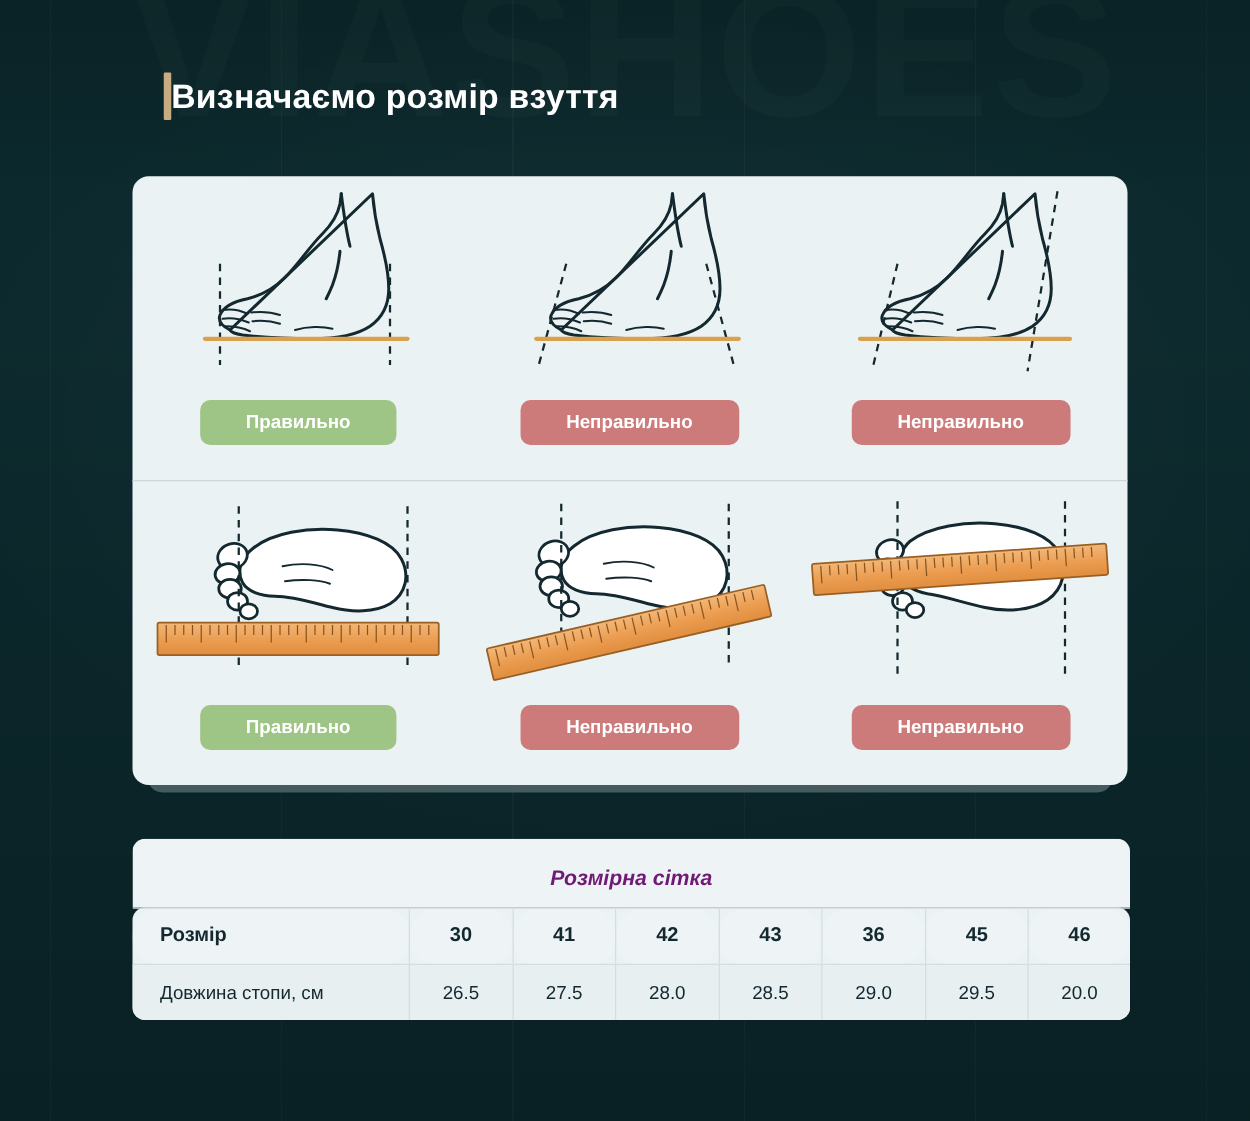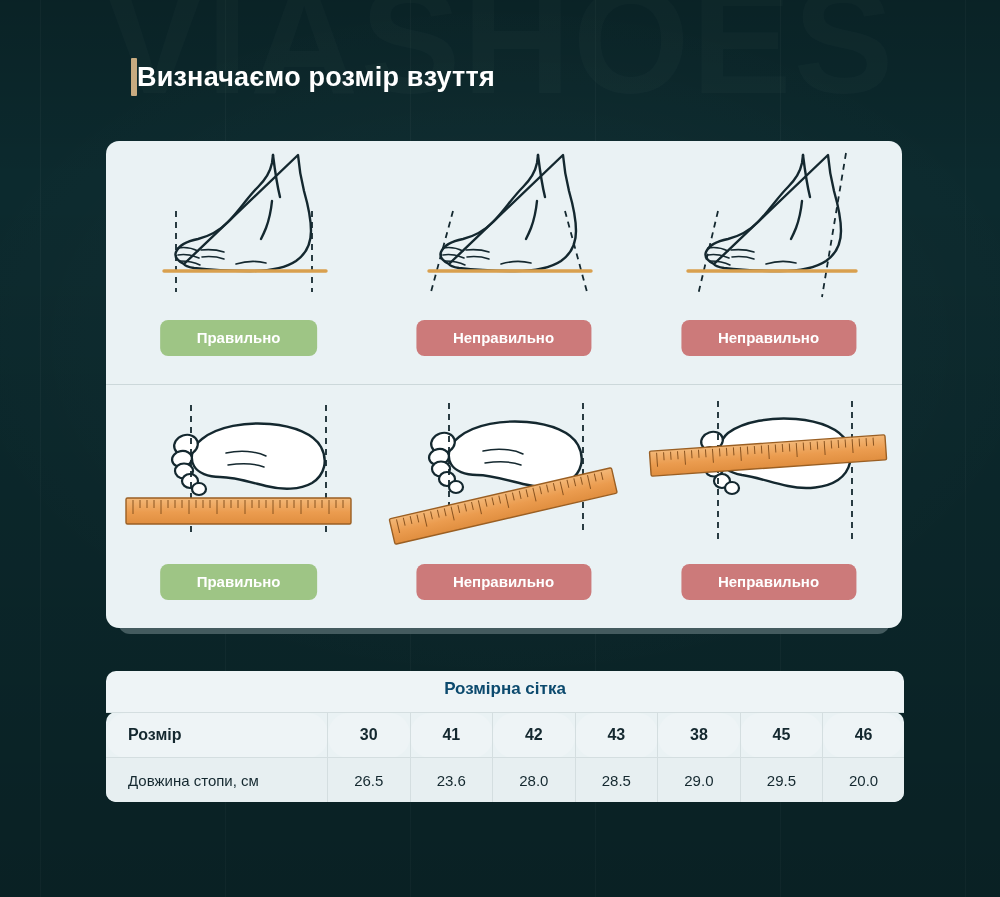--- a/index.html
+++ b/index.html
@@ -151,23 +151,24 @@
     background: #eaf2f4;
     border-radius: 10px;
     overflow: hidden;
     border-collapse: collapse;
     color: #14282f;
   }
   #size-table caption {
     caption-side: top;
     font-size: 17px;
     font-weight: 700;
-    padding: 8px 0 13px;
+    padding: 22px 0 13px;
     background: #eef4f6;
-    color: #0c4a6e;
+    color: #701a75;
+    font-style: italic;
   }
   #size-table td {
     border-top: 1px solid #d4dee0;
     border-right: 1px solid #d4dee0;
     height: 42px;
     text-align: center;
     font-size: 15px;
   }
   #size-table td:last-child { border-right: none; }
   #size-table .row-label {
@@ -484,28 +485,28 @@
 
 <table id="size-table">
   <caption>Розмірна сітка</caption>
   <tbody>
     <tr class="sizes">
       <td class="row-label">Розмір</td>
       <td>30</td>
       <td>41</td>
       <td>42</td>
       <td>43</td>
-      <td>38</td>
+      <td>36</td>
       <td>45</td>
       <td>46</td>
     </tr>
     <tr class="lengths">
       <td class="row-label">Довжина стопи, см</td>
       <td>26.5</td>
-      <td>23.6</td>
+      <td>27.5</td>
       <td>28.0</td>
       <td>28.5</td>
       <td>29.0</td>
       <td>29.5</td>
       <td>20.0</td>
     </tr>
   </tbody>
 </table>
 
 </body></html>

